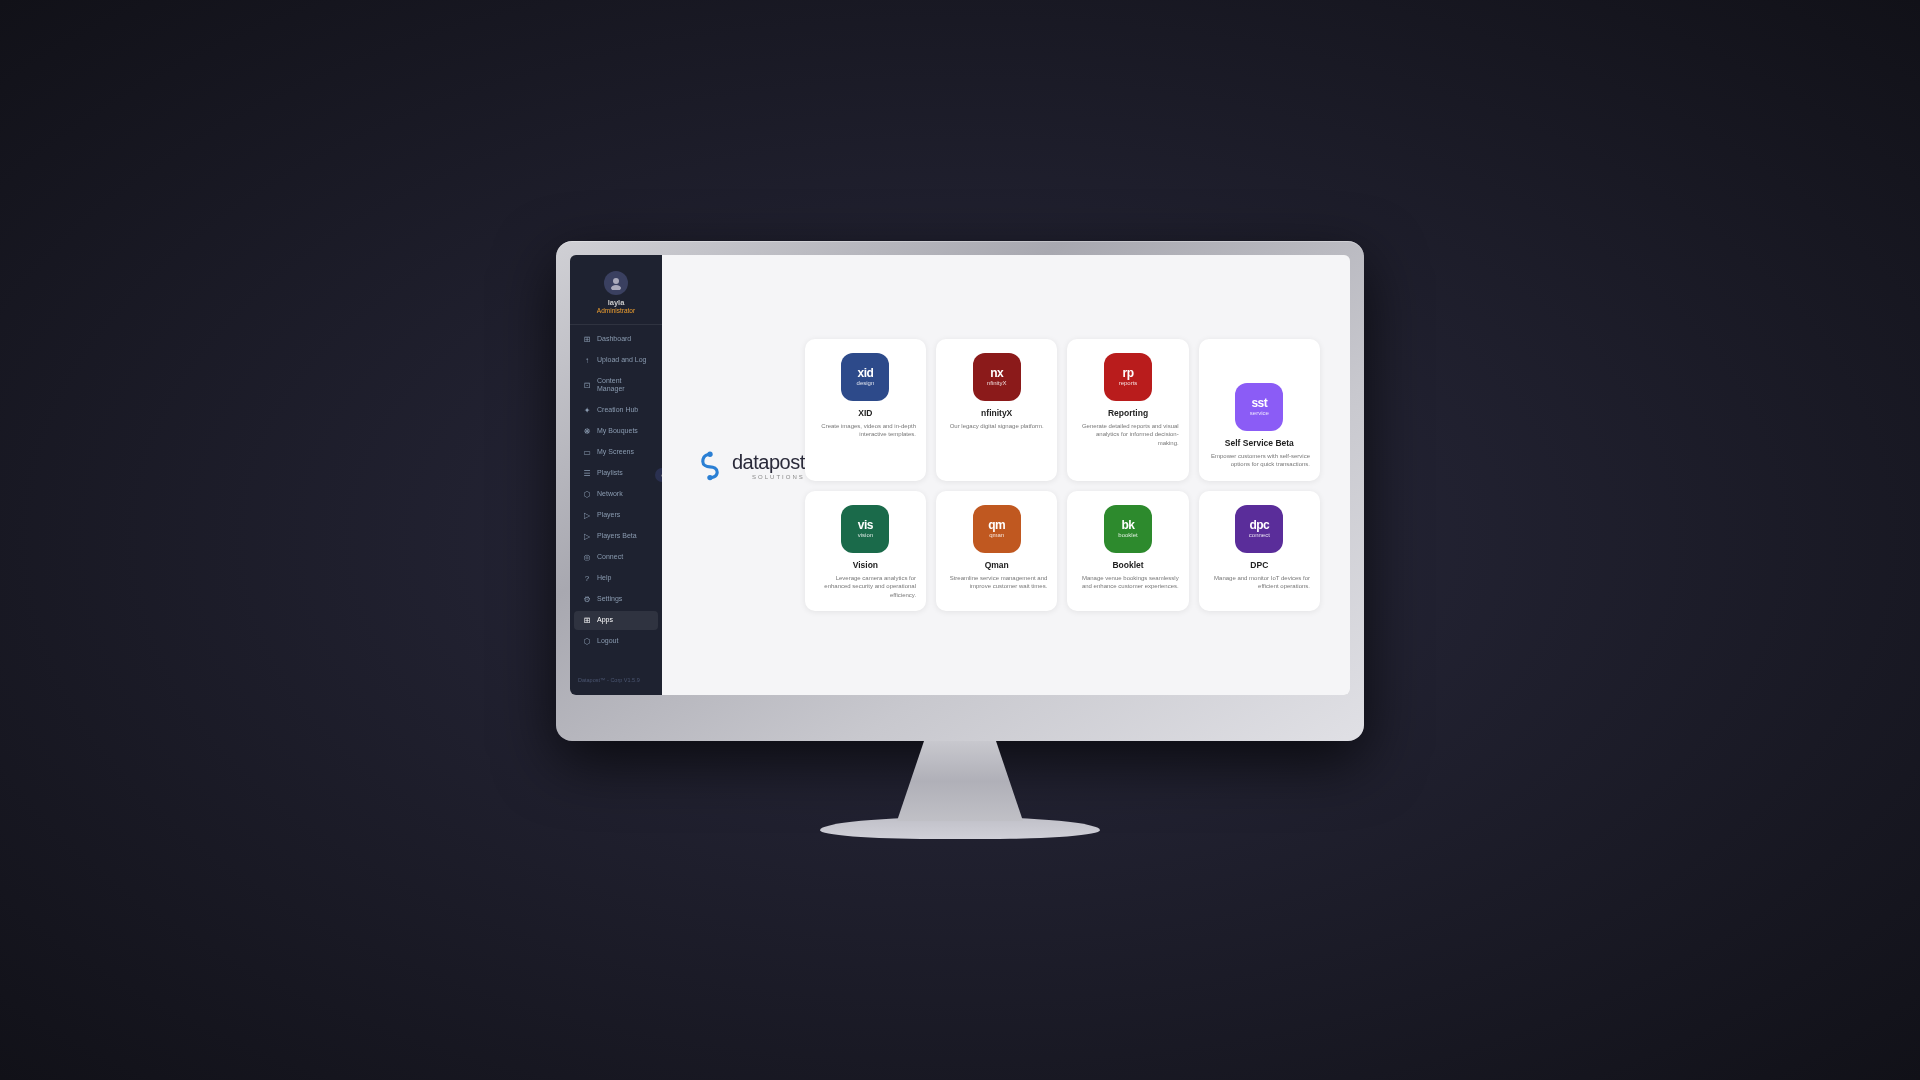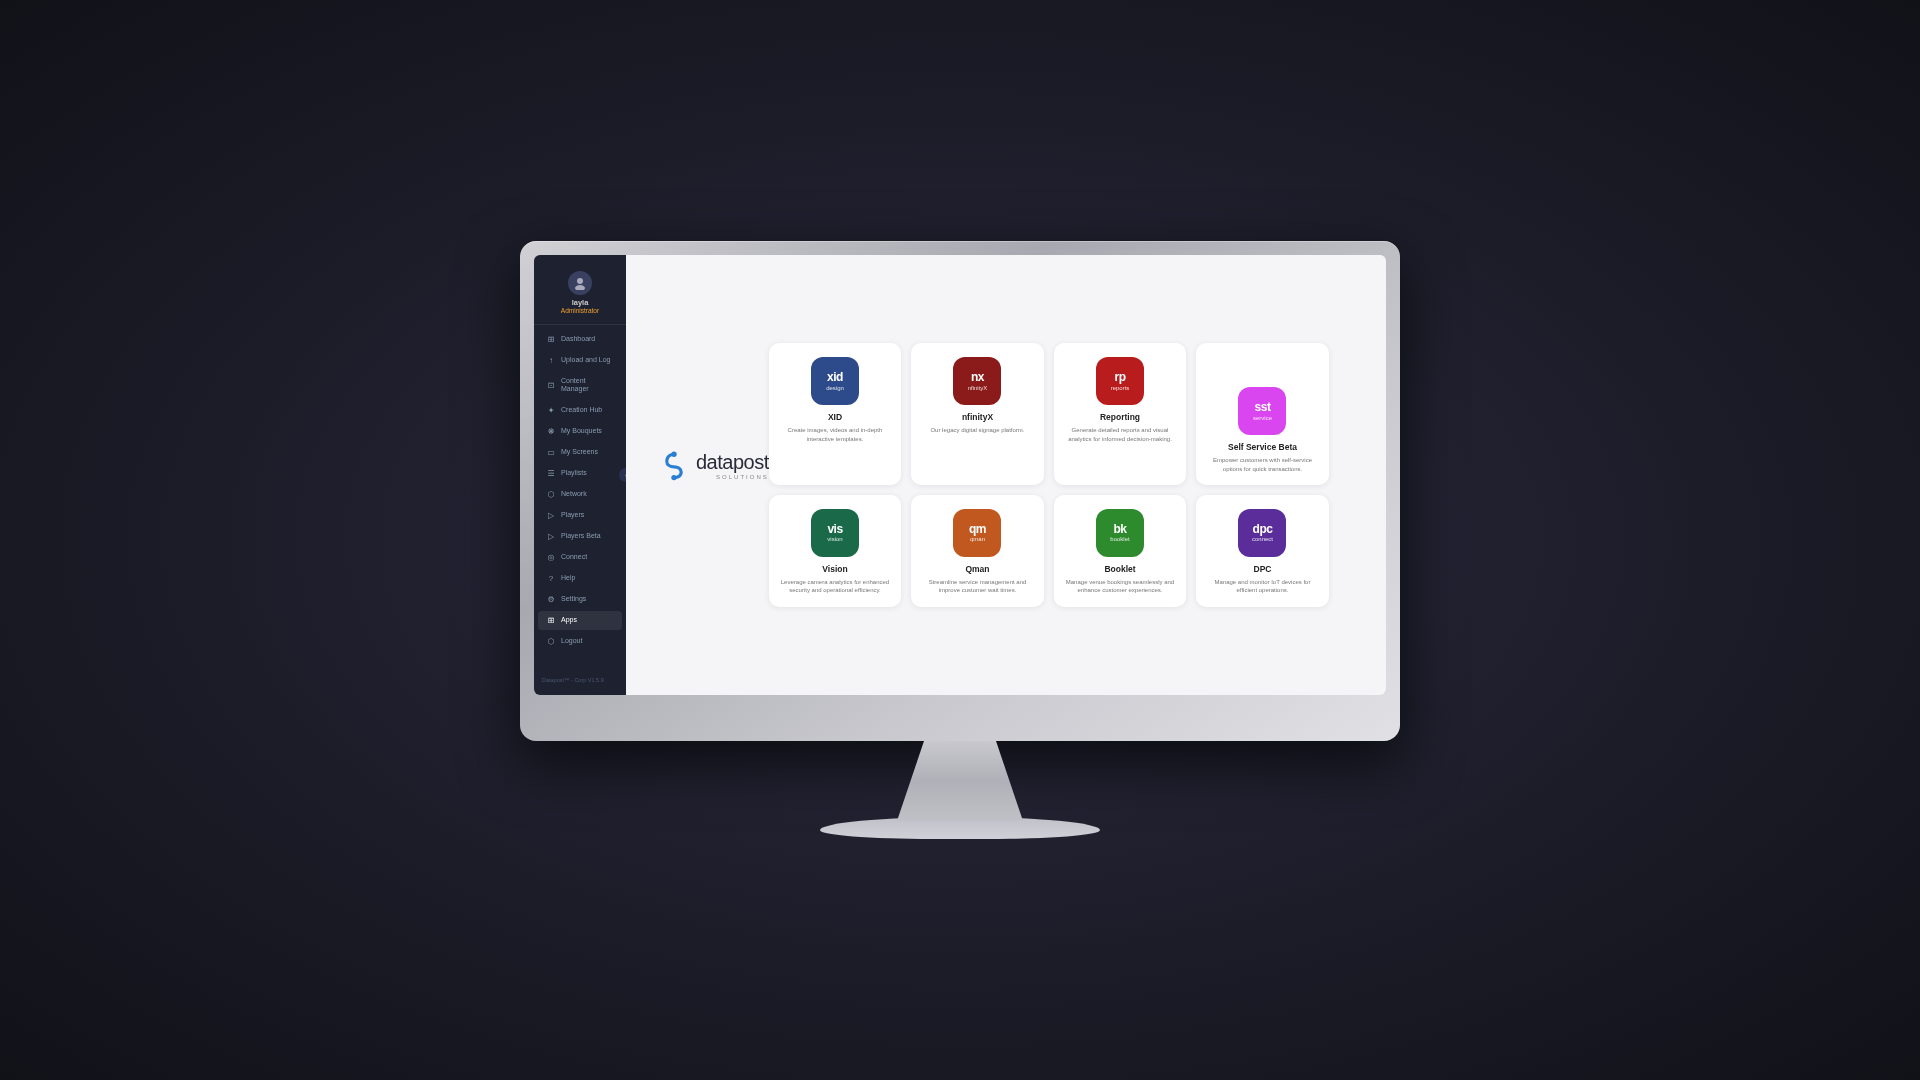--- a/index.html
+++ b/index.html
@@ -17,21 +17,21 @@
       display: flex;
       flex-direction: column;
       align-items: center;
     }
 
     .monitor-frame {
       background: linear-gradient(145deg, #d0d0d5, #a8a8b0, #c8c8ce, #e0e0e5);
       border-radius: 16px;
       padding: 14px 14px 30px 14px;
       box-shadow: 0 20px 60px rgba(0,0,0,0.7), inset 0 1px 0 rgba(255,255,255,0.3);
-      width: 880px;
+      width: 808px;
     }
 
     .monitor-screen {
       background: #f0f0f2;
       border-radius: 6px;
       overflow: hidden;
       display: flex;
       height: 440px;
       box-shadow: inset 0 0 10px rgba(0,0,0,0.3);
     }
@@ -162,21 +162,21 @@
       max-width: 560px;
     }
 
     .app-card {
       background: #fff;
       border-radius: 10px;
       padding: 14px 10px 12px;
       display: flex;
       flex-direction: column;
       align-items: center;
-      text-align: center;
+      text-align: right;
       box-shadow: 0 1px 6px rgba(0,0,0,0.08);
       cursor: pointer;
     }
 
     .app-icon {
       width: 48px;
       height: 48px;
       border-radius: 12px;
       display: flex;
       flex-direction: column;
@@ -199,21 +199,21 @@
     .app-desc {
       font-size: 6px;
       color: #777;
       line-height: 1.4;
     }
 
     
     .icon-xid { background: #2d4a8a; }
     .icon-nfinityx { background: #8b1a1a; }
     .icon-reporting { background: #b91c1c; }
-    .icon-ssk { background: #d946ef; margin-top: 30px; }
+    .icon-ssk { background: #8b5cf6; margin-top: 30px; }
     .icon-vision { background: #1a6a4a; }
     .icon-qman { background: #c05820; }
     .icon-dpc { background: #5a2d9a; }
     .icon-booklet { background: #2d8a2d; }
 
     .icon-text-main {
       font-size: 12px;
       font-weight: 800;
       letter-spacing: -0.5px;
     }

